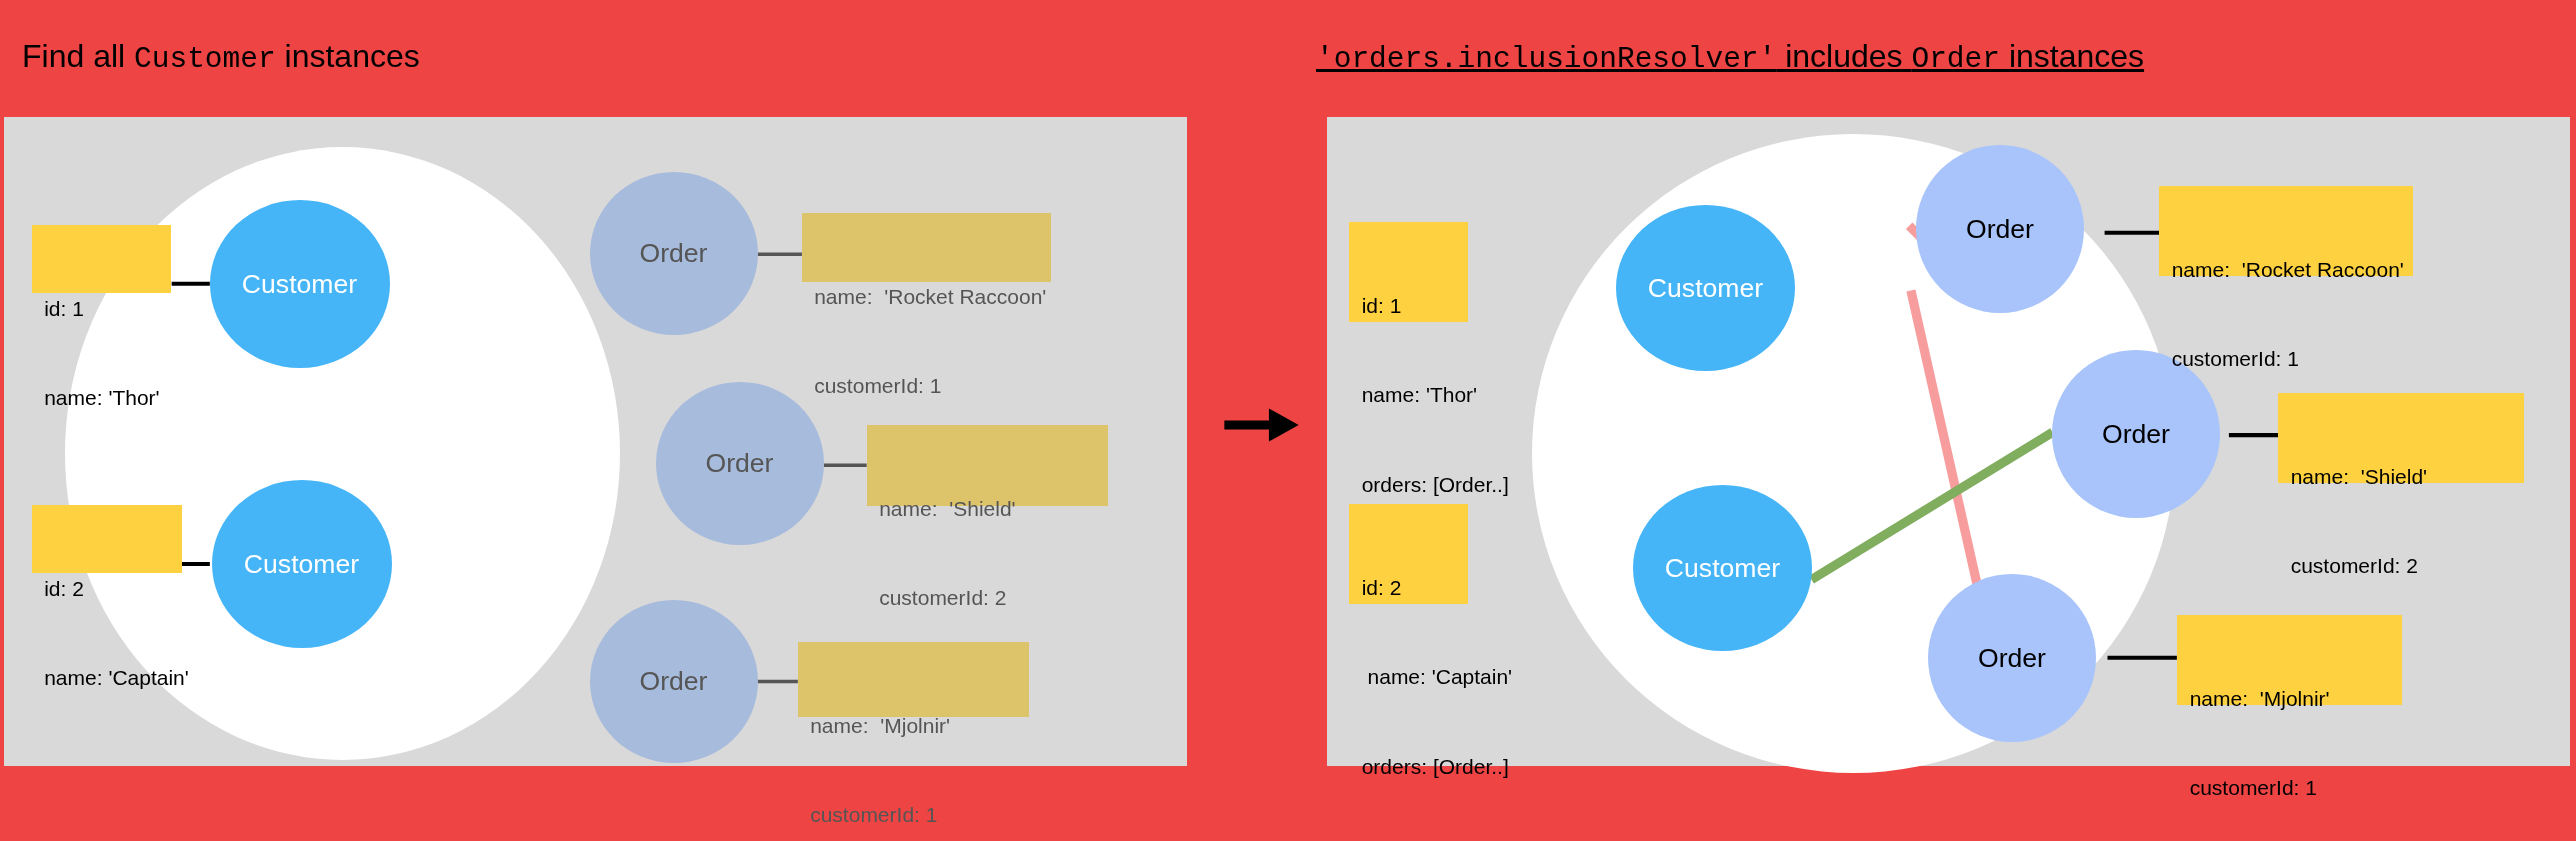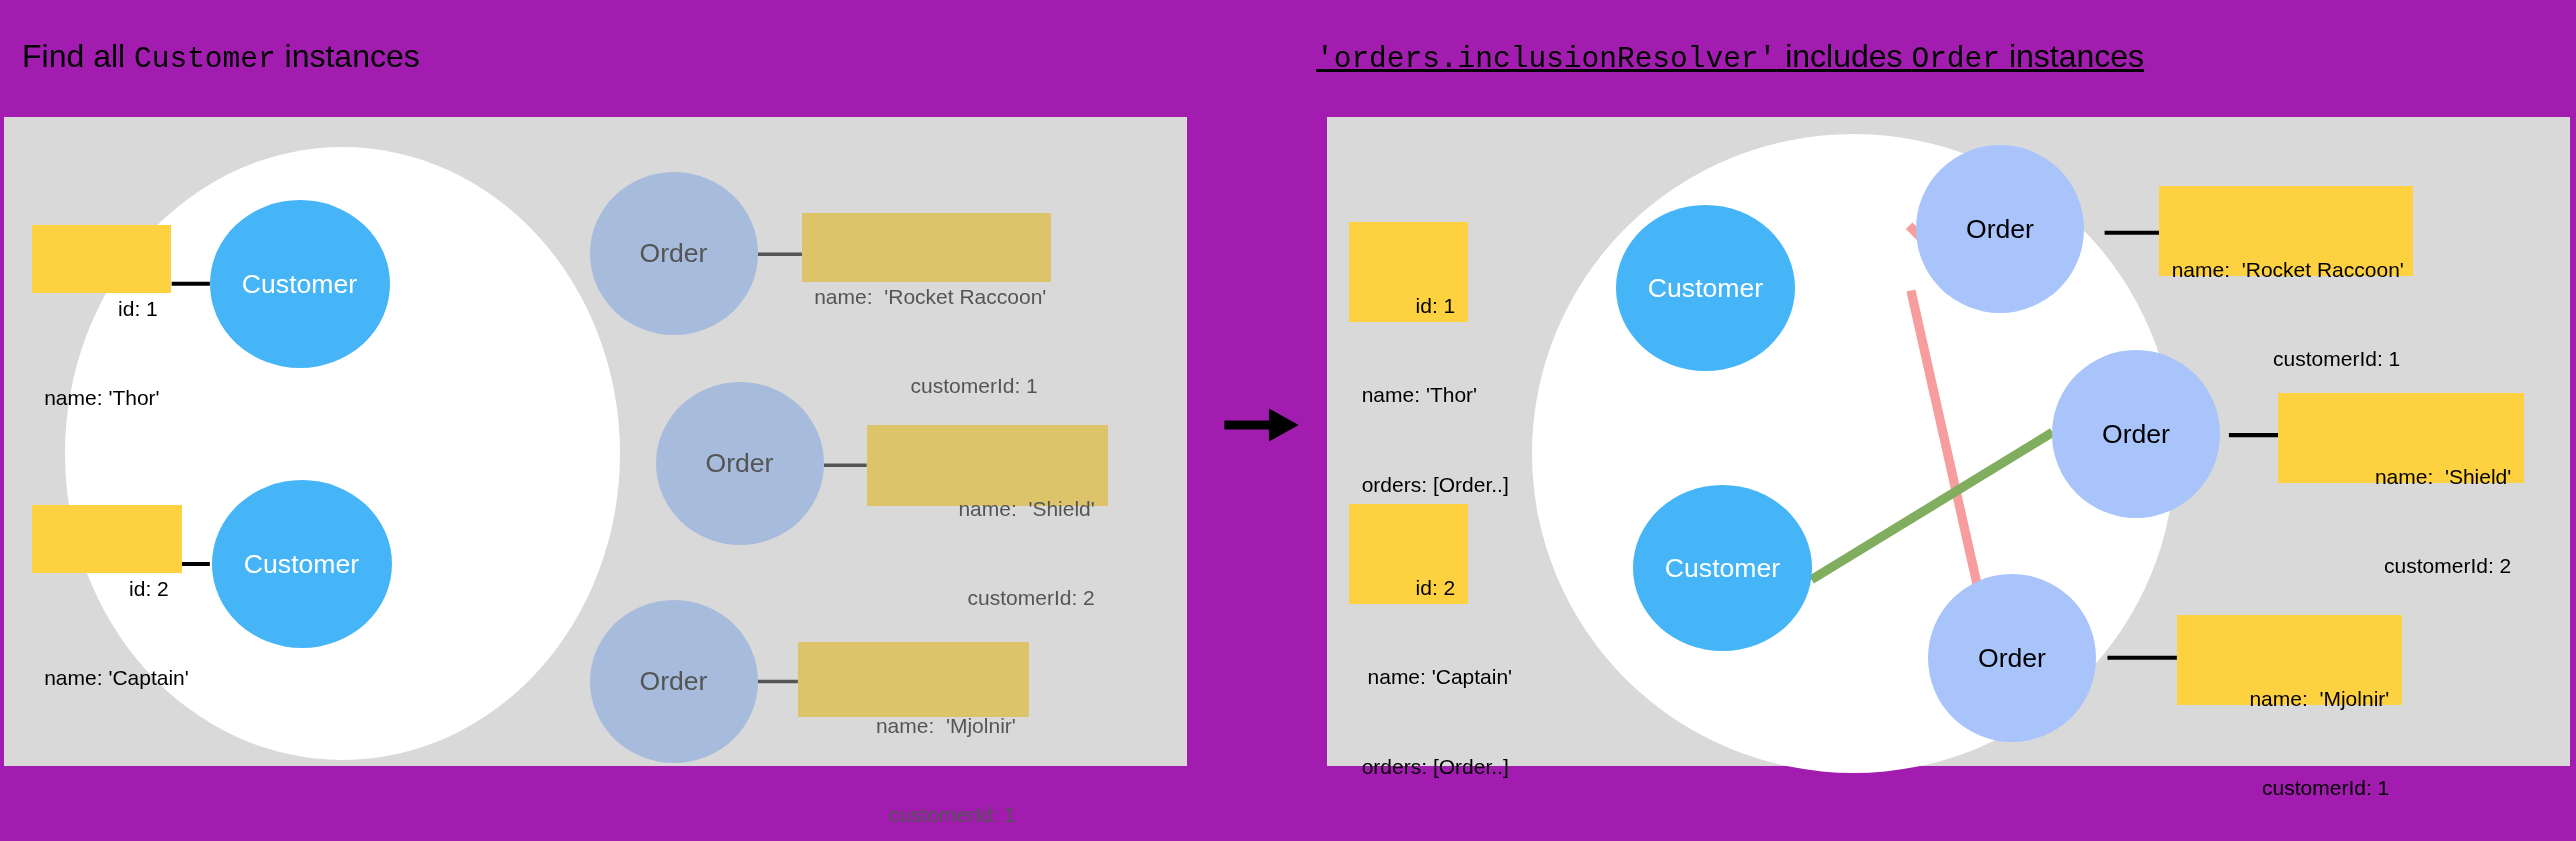--- a/index.html
+++ b/index.html
@@ -7,21 +7,21 @@
     padding: 0;
     background: #ffffff;
   }
   body {
     font-family: "Liberation Sans", sans-serif;
   }
   #root {
     position: relative;
     width: 2576px;
     height: 842px;
-    background: #a21caf;
+    background: #ef4444;
     overflow: hidden;
   }
 
   
   .panel-title {
     position: absolute;
     font-family: "Liberation Sans", sans-serif;
     font-size: 32px;
     color: #000000;
     white-space: nowrap;
@@ -83,21 +83,20 @@
 
   
   .info-box {
     position: absolute;
     box-sizing: border-box;
     padding: 9.2px 12.7px;
     font-family: "Liberation Sans", sans-serif;
     font-size: 21px;
     line-height: 1.42;
     white-space: pre;
-    text-align: right;
   }
   .info-box.yellow {
     background: #fed141;
     color: #000000;
   }
   .info-box.khaki {
     background: #ddc46a;
     color: #555555;
   }
   .info-box .line { display: block; }

